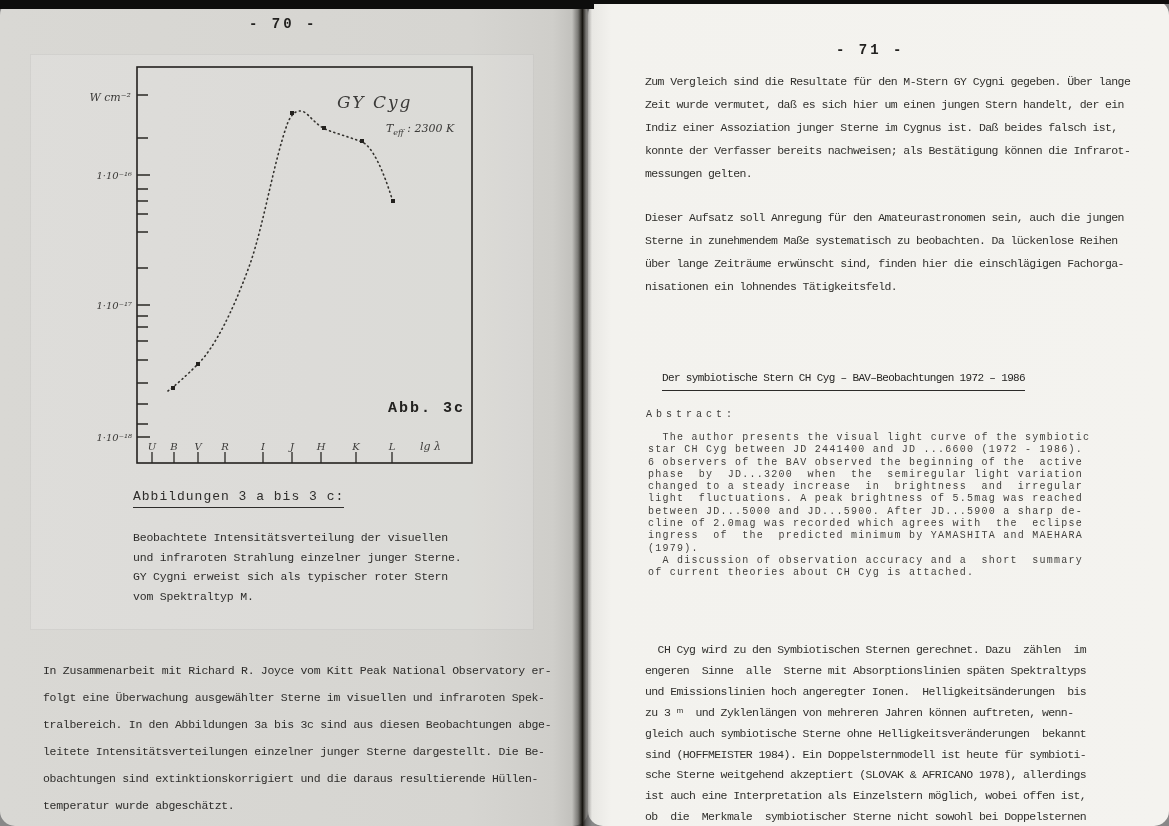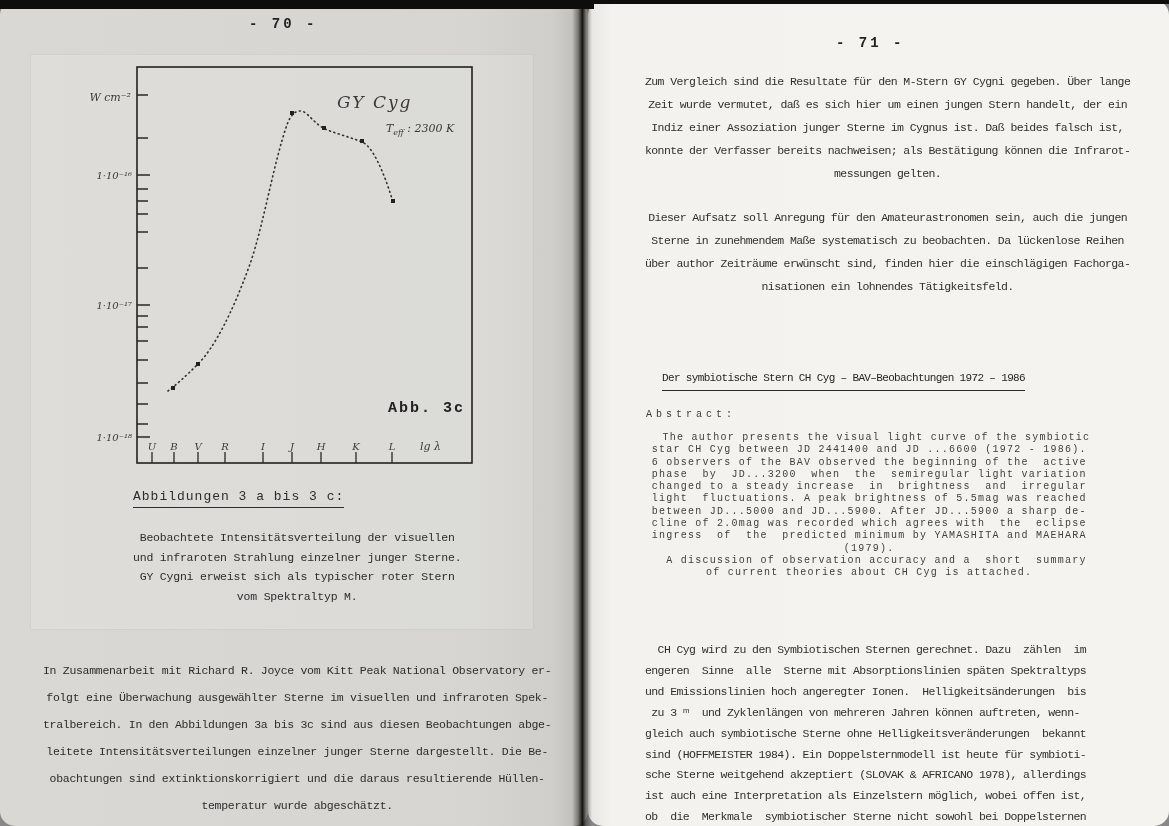--- a/index.html
+++ b/index.html
@@ -8,21 +8,21 @@
   .page{position:absolute;top:0;height:826px;border-radius:15px;}
   .page-left{left:0;width:588px;
     background:linear-gradient(to right,#d9d8d4 0%,#d6d5d1 80%,#cfcecA 94%,#b7b6b2 100%);}
   .page-right{left:588px;width:581px;
     background:linear-gradient(to right,#e6e5e1 0%,#f3f2ee 4%,#f4f3ef 100%);}
   .gutter{position:absolute;top:0;left:572px;width:20px;height:826px;
     background:linear-gradient(to right,rgba(40,38,35,0) 0%,rgba(40,38,35,.45) 30%,#16140f 52%,rgba(40,38,35,.45) 70%,rgba(244,243,239,0) 100%);}
   .topbar-full{position:absolute;left:0;top:0;width:1169px;height:4px;background:#0d0d0c;}
   .topbar-left{position:absolute;left:0;top:0;width:594px;height:9px;background:#0d0d0c;}
   .pageno{position:absolute;font-size:14px;font-weight:bold;letter-spacing:3px;color:#232220;}
-  .pre{white-space:pre;text-align:center;}
+  .pre{white-space:pre;}
   .figure-sheet{position:absolute;left:30px;top:54px;width:502px;height:574px;
     background:rgba(255,255,255,0.14);border:1px solid rgba(0,0,0,0.05);}
   .chart{position:absolute;left:0;top:0;}
   .frame{fill:none;stroke:#23211e;stroke-width:1.6;}
   .ticks{stroke:#2a2825;stroke-width:1.3;fill:none;}
   .curve{fill:none;stroke:#33312d;stroke-width:1.6;stroke-dasharray:1 3.6;stroke-linecap:round;}
   .marker{fill:#23211e;}
   .hw{font-family:"DejaVu Serif",serif;font-style:italic;fill:#3b3a38;}
   .abb{font-family:"Liberation Mono","DejaVu Sans Mono",monospace;font-weight:bold;
        letter-spacing:2px;fill:#232220;font-style:normal;}
@@ -97,31 +97,31 @@
     <div class="body-left pre">In Zusammenarbeit mit Richard R. Joyce vom Kitt Peak National Observatory er-
 folgt eine Überwachung ausgewählter Sterne im visuellen und infraroten Spek-
 tralbereich. In den Abbildungen 3a bis 3c sind aus diesen Beobachtungen abge-
 leitete Intensitätsverteilungen einzelner junger Sterne dargestellt. Die Be-
 obachtungen sind extinktionskorrigiert und die daraus resultierende Hüllen-
 temperatur wurde abgeschätzt.</div>
   </div>
 
   <div class="page page-right"></div>
 
-  <div class="pageno" style="left:836px;top:35px;">- 71 -</div>
+  <div class="pageno" style="left:836px;top:42px;">- 71 -</div>
 
   <div class="body-right pre" style="position:absolute;left:645px;top:70px;">Zum Vergleich sind die Resultate für den M-Stern GY Cygni gegeben. Über lange
 Zeit wurde vermutet, daß es sich hier um einen jungen Stern handelt, der ein
 Indiz einer Assoziation junger Sterne im Cygnus ist. Daß beides falsch ist,
 konnte der Verfasser bereits nachweisen; als Bestätigung können die Infrarot-
 messungen gelten.</div>
 
   <div class="body-right pre" style="position:absolute;left:645px;top:206px;">Dieser Aufsatz soll Anregung für den Amateurastronomen sein, auch die jungen
 Sterne in zunehmendem Maße systematisch zu beobachten. Da lückenlose Reihen
-über author Zeiträume erwünscht sind, finden hier die einschlägigen Fachorga-
+über lange Zeiträume erwünscht sind, finden hier die einschlägigen Fachorga-
 nisationen ein lohnendes Tätigkeitsfeld.</div>
 
   <div class="article-heading">Der symbiotische Stern CH Cyg – BAV–Beobachtungen 1972 – 1986</div>
 
   <div class="abstract-label">Abstract:</div>
 
   <div class="abstract-text pre">  The author presents the visual light curve of the symbiotic
 star CH Cyg between JD 2441400 and JD ...6600 (1972 - 1986).
 6 observers of the BAV observed the beginning of the  active
 phase  by  JD...3200  when  the  semiregular light variation

